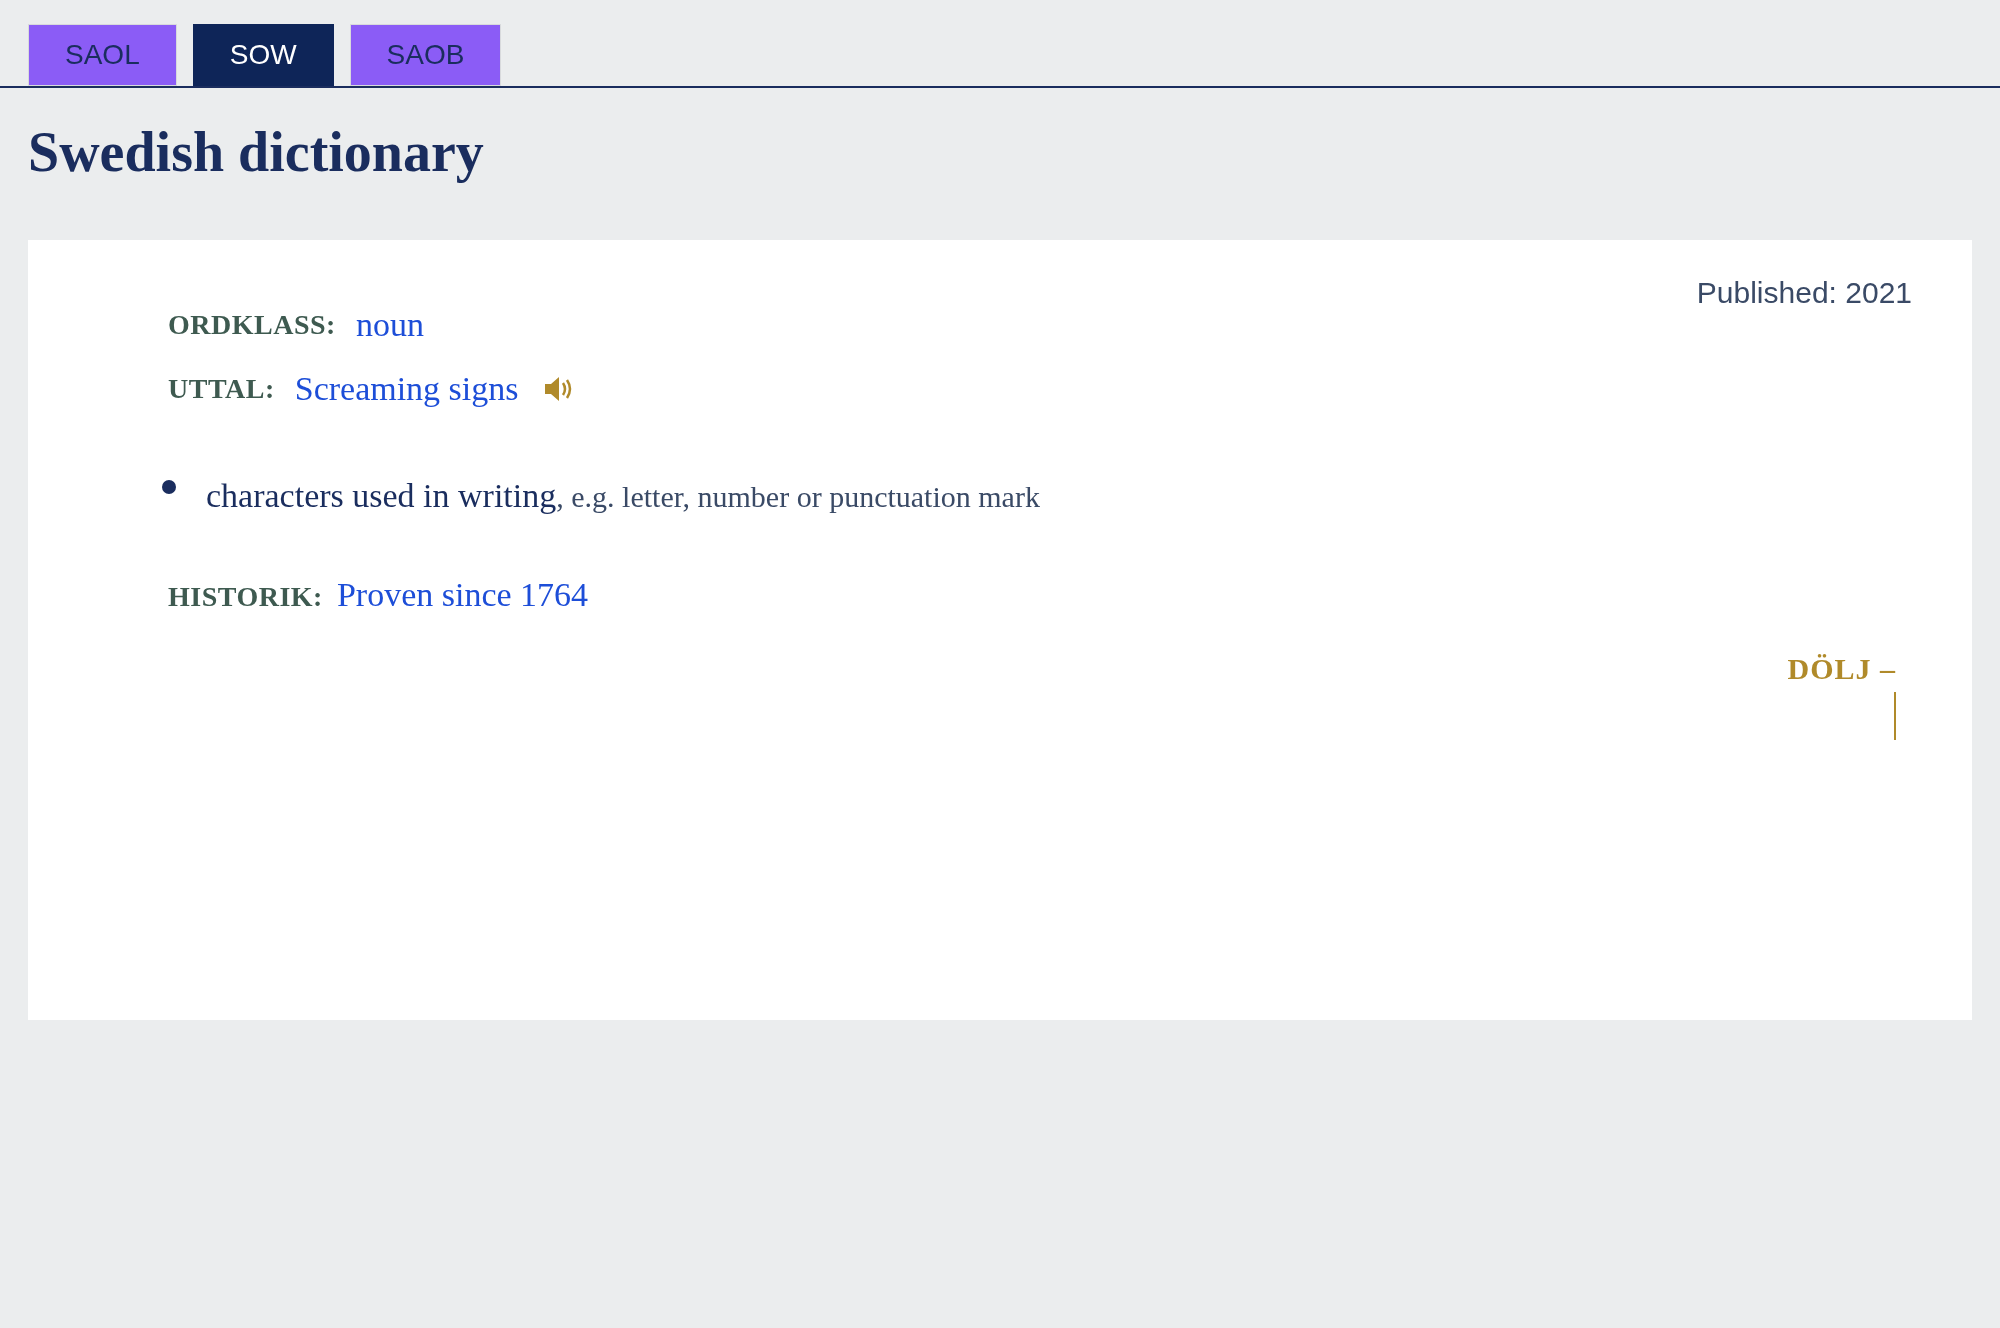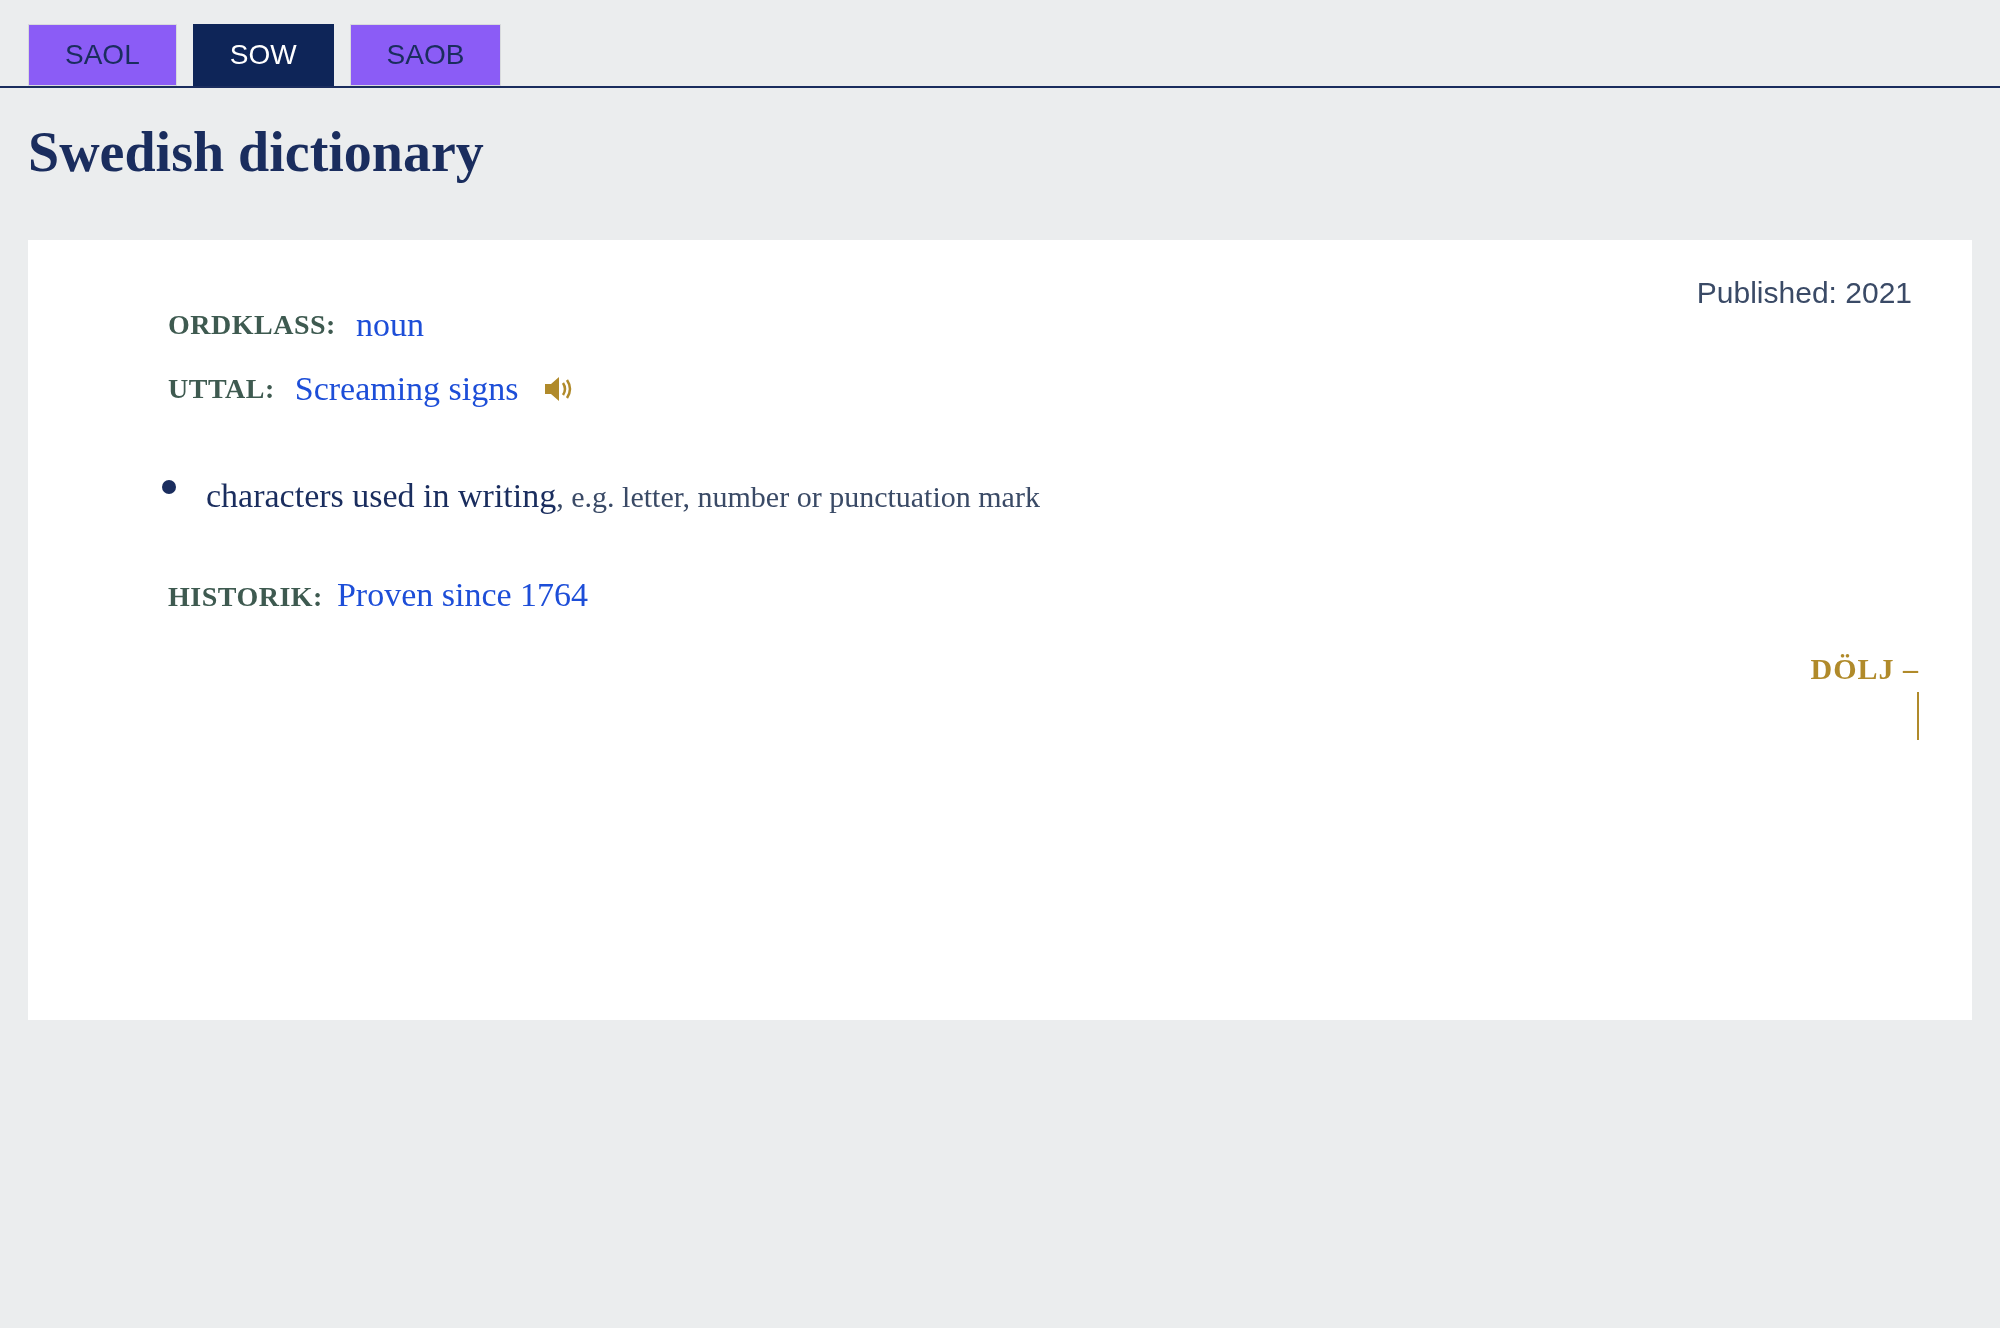--- a/index.html
+++ b/index.html
@@ -118,21 +118,21 @@
       height: 14px;
       background: #1a2d5e;
       border-radius: 50%;
     }
     .def-expl {
       font-size: 30px;
       color: #3a4a66;
     }
     .hide-toggle {
       position: absolute;
-      right: 53px;
+      right: 76px;
       bottom: 280px;
       text-align: right;
     }
     .hide-label {
       color: #b08a2a;
       font-weight: bold;
       font-size: 30px;
       letter-spacing: 1px;
       cursor: pointer;
       display: inline-flex;

